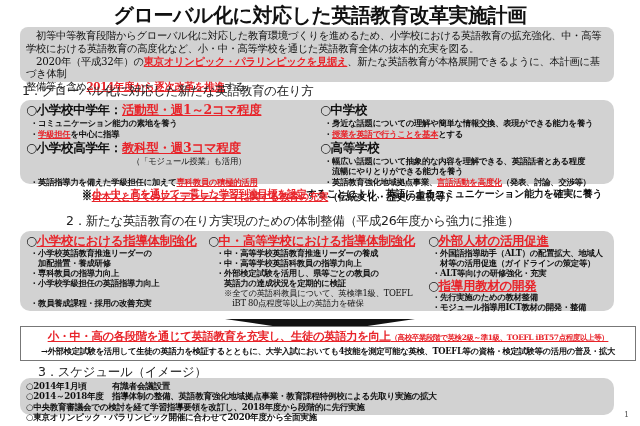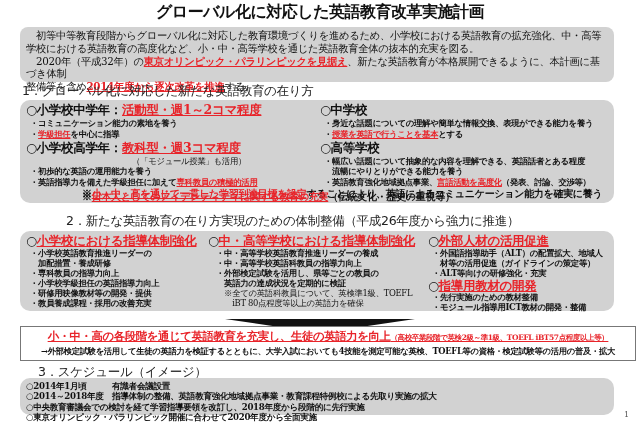--- a/index.html
+++ b/index.html
@@ -1,22 +1,22 @@
 <!DOCTYPE html>
 <html><head>
 <meta charset="utf-8">
 <style>
   * { box-sizing: border-box; margin: 0; padding: 0; }
   body { width: 640px; height: 426px; background: #ffffff; font-family: "DejaVu Serif", "Liberation Serif", serif; color: #111; overflow: hidden; position: relative; }
-  .title { position: absolute; left: 0; top: 2px; width: 640px; text-align: center; font-family: "DejaVu Sans", sans-serif; font-weight: bold; font-size: 16px; letter-spacing: -0.5px; color: #111; }
+  .title { position: absolute; left: 0; top: 2px; width: 640px; text-align: center; font-family: "DejaVu Sans", sans-serif; font-weight: bold; font-size: 20px; letter-spacing: -0.5px; color: #111; }
   .intro { position: absolute; left: 20px; top: 27px; width: 594px; height: 55px; background: #d2d2d2; border-radius: 8px; padding: 2px 6px; font-size: 10.3px; line-height: 12.8px; letter-spacing: -0.3px; }
   .red { color: #e8242a; font-weight: bold; text-decoration: underline; }
   .sec-h { position: absolute; font-family: "DejaVu Sans", sans-serif; font-size: 12.5px; letter-spacing: -0.3px; color: #222; }
   .box { position: absolute; background: #d2d2d2; border-radius: 10px; }
-  .box1 { left: 20px; top: 100px; width: 594px; height: 103px; padding-left: 13px; }
+  .box1 { left: 20px; top: 100px; width: 594px; height: 84px; padding-left: 13px; }
   .box2 { left: 20px; top: 231px; width: 594px; height: 80px; }
   .box3 { left: 20px; top: 378px; width: 594px; height: 37px; }
   .abs { position: absolute; white-space: nowrap; }
   .h-sub { font-family: "DejaVu Sans", sans-serif; font-size: 12.5px; font-weight: bold; letter-spacing: -0.3px; }
   .h-sub .red { font-family: "DejaVu Serif", serif; }
   .small { font-size: 8.4px; font-weight: bold; letter-spacing: -0.3px; line-height: 10.5px; }
   .note { font-size: 10.5px; font-weight: bold; letter-spacing: -0.3px; }
   .arrow { position: absolute; left: 225px; top: 319px; width: 190px; height: 14px; }
   .result { position: absolute; left: 20px; top: 326px; width: 616px; height: 35px; border: 1px solid #777; background: #fff; text-align: center; }
   .res1 { font-size: 11.4px; color: #e8242a; font-weight: bold; text-decoration: underline; letter-spacing: -0.4px; line-height: 15px; margin-top: 2px; }
@@ -40,21 +40,20 @@
 
 <div class="sec-h" style="left:22px; top:83px;">1．グローバル化に対応した新たな英語教育の在り方</div>
 
 <div class="box box1">
   <div class="abs h-sub" style="left:6px; top:2px;"><span>○小学校中学年：</span><span class="red">活動型・週1～2コマ程度</span></div>
   <div class="abs small" style="left:10px; top:18px;">・コミュニケーション能力の素地を養う</div>
   <div class="abs small" style="left:10px; top:29px;">・<span class="red">学級担任</span><span>を中心に指導</span></div>
 
   <div class="abs h-sub" style="left:6px; top:40px;"><span>○小学校高学年：</span><span class="red">教科型・週3コマ程度</span></div>
   <div class="abs small" style="left:112px; top:56px; font-weight:normal;">（「モジュール授業」も活用）</div>
-  <div class="abs small" style="left:10px; top:66px;">・初歩的な英語の運用能力を養う</div>
   <div class="abs small" style="left:10px; top:77px;"><span>・英語指導力を備えた学級担任に加えて</span><span class="red">専科教員の積極的活用</span></div>
 
   <div class="abs h-sub" style="left:300px; top:2px;">○中学校</div>
   <div class="abs small" style="left:304px; top:18px;">・身近な話題についての理解や簡単な情報交換、表現ができる能力を養う</div>
   <div class="abs small" style="left:304px; top:29px;">・<span class="red">授業を英語で行うことを基本</span><span>とする</span></div>
 
   <div class="abs h-sub" style="left:300px; top:40px;">○高等学校</div>
   <div class="abs small" style="left:304px; top:56px;">・幅広い話題について抽象的な内容を理解できる、英語話者とある程度</div>
   <div class="abs small" style="left:312px; top:66px;">流暢にやりとりができる能力を養う</div>
   <div class="abs small" style="left:304px; top:77px;"><span>・英語教育強化地域拠点事業、</span><span class="red">言語活動を高度化</span><span>（発表、討論、交渉等）</span></div>
@@ -64,21 +63,20 @@
 <div class="abs note" style="left:82px; top:190px; font-size:10px;"><span>※</span><span class="red">日本人としてのアイデンティティに関する教育の充実</span><span>（伝統文化・歴史の重視等）</span></div>
 
 <div class="sec-h" style="left:22px; top:213px;margin-left:44px;">2．新たな英語教育の在り方実現のための体制整備（平成26年度から強力に推進）</div>
 
 <div class="box box2">
   <div class="abs h-sub" style="left:6px; top:2px;">○<span class="red">小学校における指導体制強化</span></div>
   <div class="abs small" style="left:10px; top:17px;">・小学校英語教育推進リーダーの</div>
   <div class="abs small" style="left:10px; top:27px;">　加配措置・養成研修</div>
   <div class="abs small" style="left:10px; top:37px;">・専科教員の指導力向上</div>
   <div class="abs small" style="left:10px; top:47px;">・小学校学級担任の英語指導力向上</div>
-  <div class="abs small" style="left:10px; top:57px;">・研修用映像教材等の開発・提供</div>
   <div class="abs small" style="left:10px; top:67px;">・教員養成課程・採用の改善充実</div>
 
   <div class="abs h-sub" style="left:188px; top:2px;text-align:center;">○<span class="red">中・高等学校における指導体制強化</span></div>
   <div class="abs small" style="left:196px; top:17px;">・中・高等学校英語教育推進リーダーの養成</div>
   <div class="abs small" style="left:196px; top:27px;">・中・高等学校英語科教員の指導力向上</div>
   <div class="abs small" style="left:196px; top:37px;">・外部検定試験を活用し、県等ごとの教員の</div>
   <div class="abs small" style="left:196px; top:47px;">　英語力の達成状況を定期的に検証</div>
   <div class="abs small" style="left:196px; top:57px; font-weight:normal;">　※全ての英語科教員について、英検準1級、TOEFL</div>
   <div class="abs small" style="left:196px; top:67px; font-weight:normal;">　　iBT 80点程度等以上の英語力を確保</div>
 

